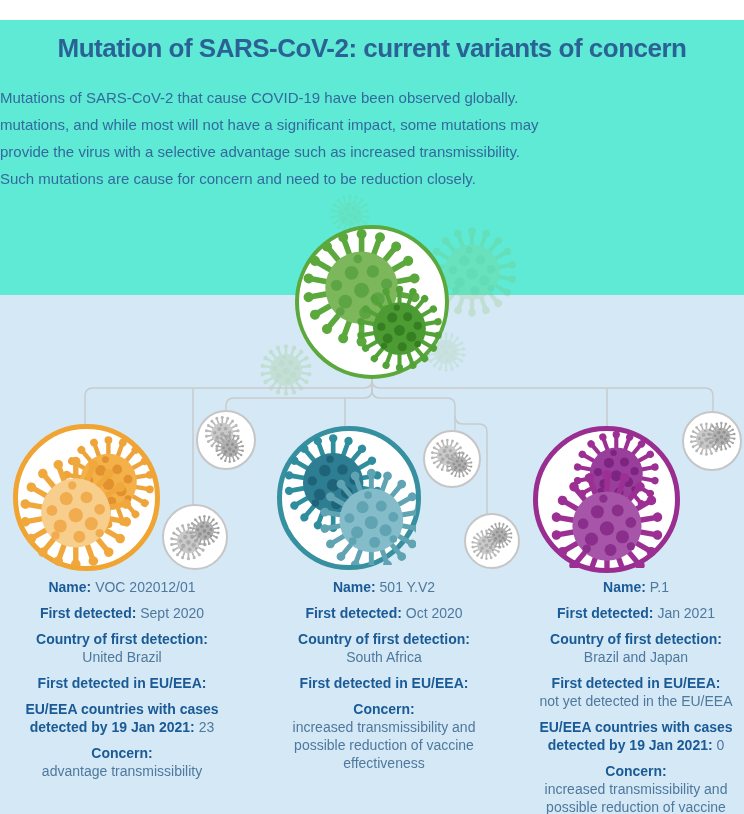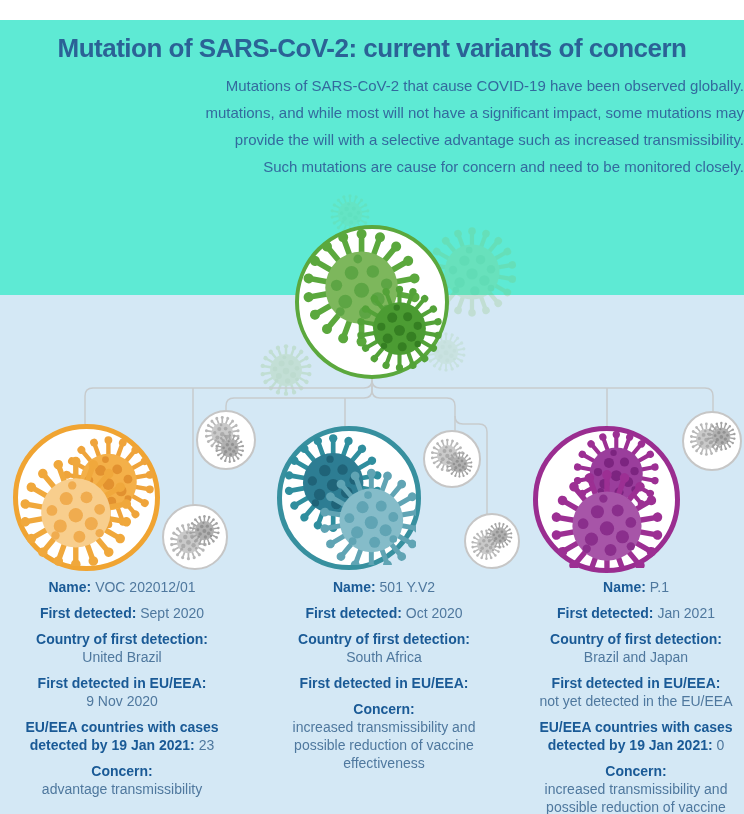--- a/index.html
+++ b/index.html
@@ -8,21 +8,21 @@
     background:#5eead4;font-family:"Liberation Sans",sans-serif;margin-top:20px;
   }
   .blue-band{position:absolute;left:0;top:275px;width:744px;height:539px;background:#d4e8f5;}
   .bottom-strip{position:absolute;left:0;bottom:0;width:744px;height:3px;background:#8fb4ce;}
 
   .page-title{
     position:absolute;top:13px;left:0;width:744px;text-align:center;
     font-size:26px;font-weight:bold;letter-spacing:-0.5px;color:#2b6296;
   }
   .intro{
-    position:absolute;top:52px;left:0;width:744px;text-align:right;
+    position:absolute;top:64px;left:0;width:744px;text-align:left;
     font-size:15px;line-height:27px;color:#336a9e;
   }
 
   svg.layer{position:absolute;left:0;top:0;pointer-events:none;}
 
   .vcircle{position:absolute;background:#ffffff;border-radius:50%;box-sizing:border-box;}
   .vcircle svg{width:100%;height:100%;display:block;}
 
   .col{
     position:absolute;top:558px;width:228px;
@@ -133,22 +133,22 @@
     </defs>
   </svg>
 
   <div class="blue-band"></div>
   <div class="bottom-strip"></div>
 
   <div class="page-title">Mutation of SARS-CoV-2: current variants of concern</div>
   <div class="intro">
     <div>Mutations of SARS-CoV-2 that cause COVID-19 have been observed globally.</div>
     <div>mutations, and while most will not have a significant impact, some mutations may</div>
-    <div>provide the will with a selective advantage such as increased transmissibility.</div>
-    <div>Such mutations are cause for concern and need to be monitored closely.</div>
+    <div>provide the virus with a selective advantage such as increased transmissibility.</div>
+    <div>Such mutations are cause for concern and need to be reduction closely.</div>
   </div>
 
   <svg class="layer" width="744" height="814">
     <g class="deco">
         <g transform="translate(472,252) scale(0.95)">
           <use href="#corona" x="-50" y="-50" width="100" height="100" style="--body:#8cc46b;--dots:#6fae4e;--spike:#7fbd5d"></use>
         </g>
       </g>
     <g class="deco2">
         <g transform="translate(350,194) scale(0.42)">
@@ -277,21 +277,20 @@
 
   <div class="col" style="left:8px;">
     <div class="sect"><span class="lbl">Name:</span> <span>VOC 202012/01</span></div>
     <div class="sect"><span class="lbl">First detected:</span> <span>Sept 2020</span></div>
     <div class="sect">
         <div class="lbl">Country of first detection:</div>
         <div>United Brazil</div>
       </div>
     <div class="sect">
         <div class="lbl">First detected in EU/EEA:</div>
-        <div>9 Nov 2020</div>
       </div>
     <div class="sect"><span class="lbl">EU/EEA countries with cases detected by 19 Jan 2021:</span> <span>23</span></div>
     <div class="sect">
         <div class="lbl">Concern:</div>
         <div>advantage transmissibility</div>
       </div>
   </div>
 
   <div class="col" style="left:270px;">
     <div class="sect"><span class="lbl">Name:</span> <span>501 Y.V2</span></div>

